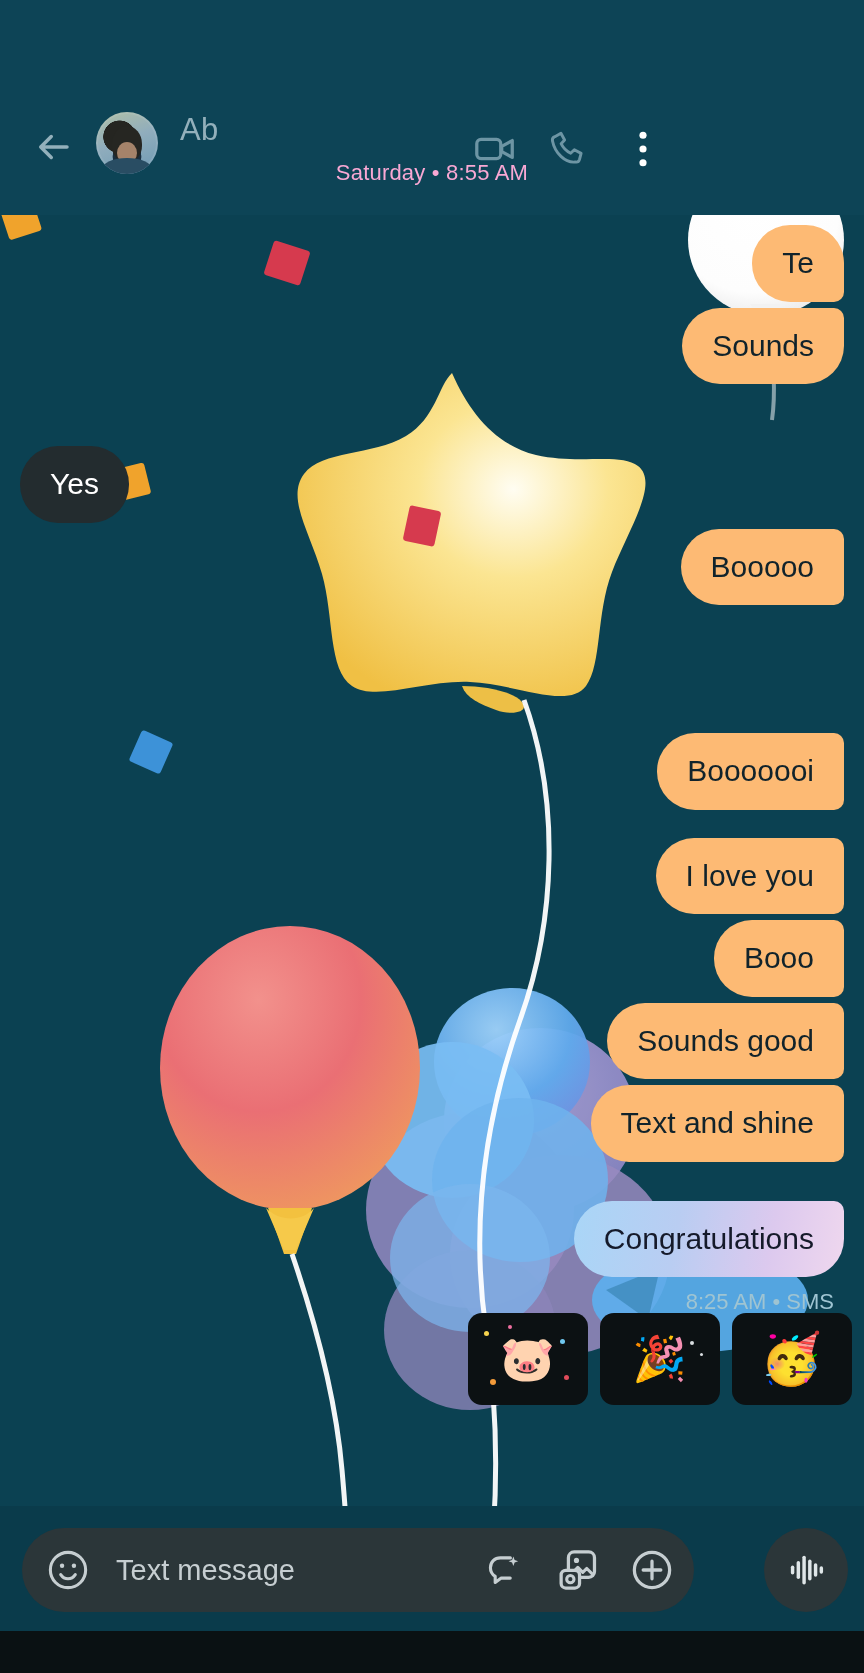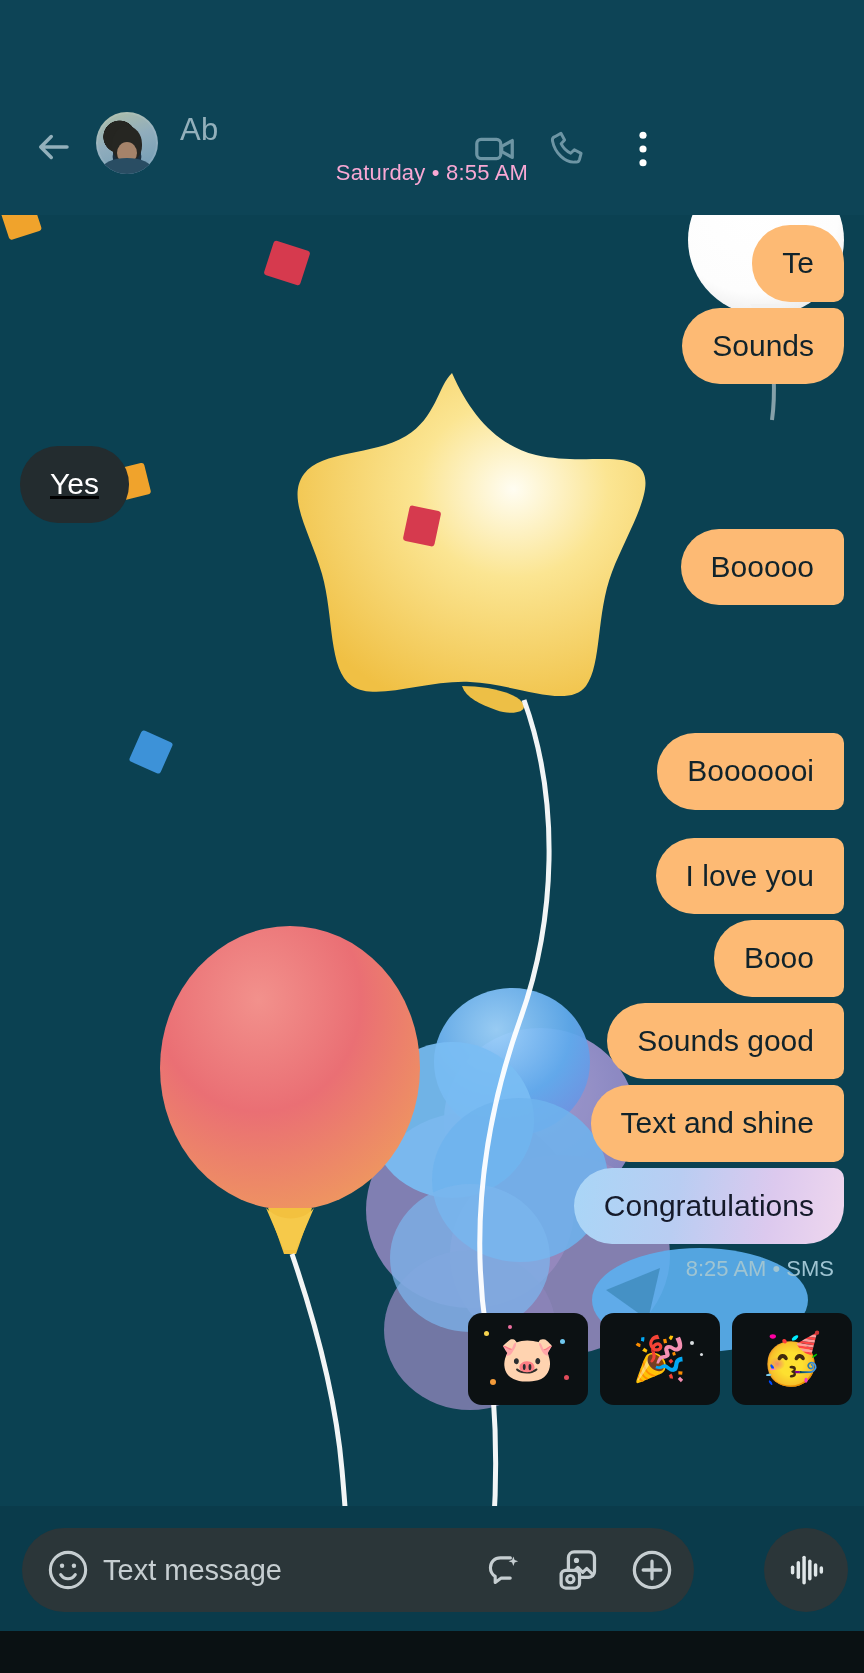--- a/index.html
+++ b/index.html
@@ -60,21 +60,21 @@
   .bubble{
     max-width:560px;padding:21px 30px;font-size:30px;line-height:1.15;
     border-radius:38px;box-sizing:border-box;white-space:nowrap;
   }
   .bubble.out{background:#fdba74;color:#11232b;border-radius:38px 38px 10px 38px;}
   .bubble.out.tight-top{border-radius:38px 10px 10px 38px;}
   .bubble.out.tight-bot{border-radius:38px 10px 38px 38px;}
   .bubble.in{background:#232c2f;color:#ffffff;border-radius:38px;}
   .bubble.grad{
     background:linear-gradient(100deg,#a9d6f7 0%,#b9cdf2 38%,#dcc9ee 72%,#efd7ee 100%);
-    color:#151a2a;border-radius:38px 10px 38px 38px;
+    color:#151a2a;border-radius:38px 10px 38px 38px;margin-top:33px;
   }
   .timestamp{
     width:100%;text-align:right;padding-right:30px;box-sizing:border-box;
     font-size:22px;color:#9fc4d2;margin-top:12px;
   }
   .floating-time{
     position:absolute;left:372px;top:537px;font-size:23px;color:#b9a95f;
     opacity:.55;z-index:3;
   }
 
@@ -94,21 +94,21 @@
   
   .composer{
     position:absolute;left:0;bottom:0;width:864px;height:167px;
     background:#0a3b4b;z-index:11;
   }
   .compose-bar{
     position:absolute;left:22px;top:22px;width:672px;height:84px;
     background:#2b3639;border-radius:42px;display:flex;align-items:center;
   }
   .emoji-btn{width:64px;height:64px;margin-left:14px;display:flex;align-items:center;justify-content:center;}
-  .ph{margin-left:3px;font-size:29px;color:#c6ced1;flex:1;}
+  .ph{margin-left:16px;font-size:29px;color:#c6ced1;flex:1;}
   .c-icon{width:64px;height:64px;display:flex;align-items:center;justify-content:center;margin-right:10px;}
   .mic-btn{
     position:absolute;right:16px;top:22px;width:84px;height:84px;border-radius:50%;
     background:#2b3639;display:flex;align-items:center;justify-content:center;
   }
   .navbar{position:absolute;left:0;bottom:0;width:864px;height:42px;background:#0a1113;z-index:13;}
   .home-ind{
     position:absolute;left:50%;transform:translateX(-50%);bottom:-8px;
     width:176px;height:20px;border-radius:4px;background:#cfc98f;z-index:12;
   }
@@ -266,21 +266,21 @@
   <div class="messages">
 
     <div class="row out" style="margin-top:10px;">
       <div class="bubble out">Te</div>
     </div>
 
     <div class="row out">
       <div class="bubble out tight-bot">Sounds</div>
     </div>
 
-    <div class="row in" style="margin-top:62px;text-decoration:underline;">
+    <div class="row in" style="margin-top:62px;">
       <div class="bubble in">Yes</div>
     </div>
 
     <div class="row out">
       <div class="bubble out tight-top">Booooo</div>
     </div>
 
     <div class="row out" style="margin-top:128px;">
       <div class="bubble out tight-top">Booooooi</div>
     </div>

